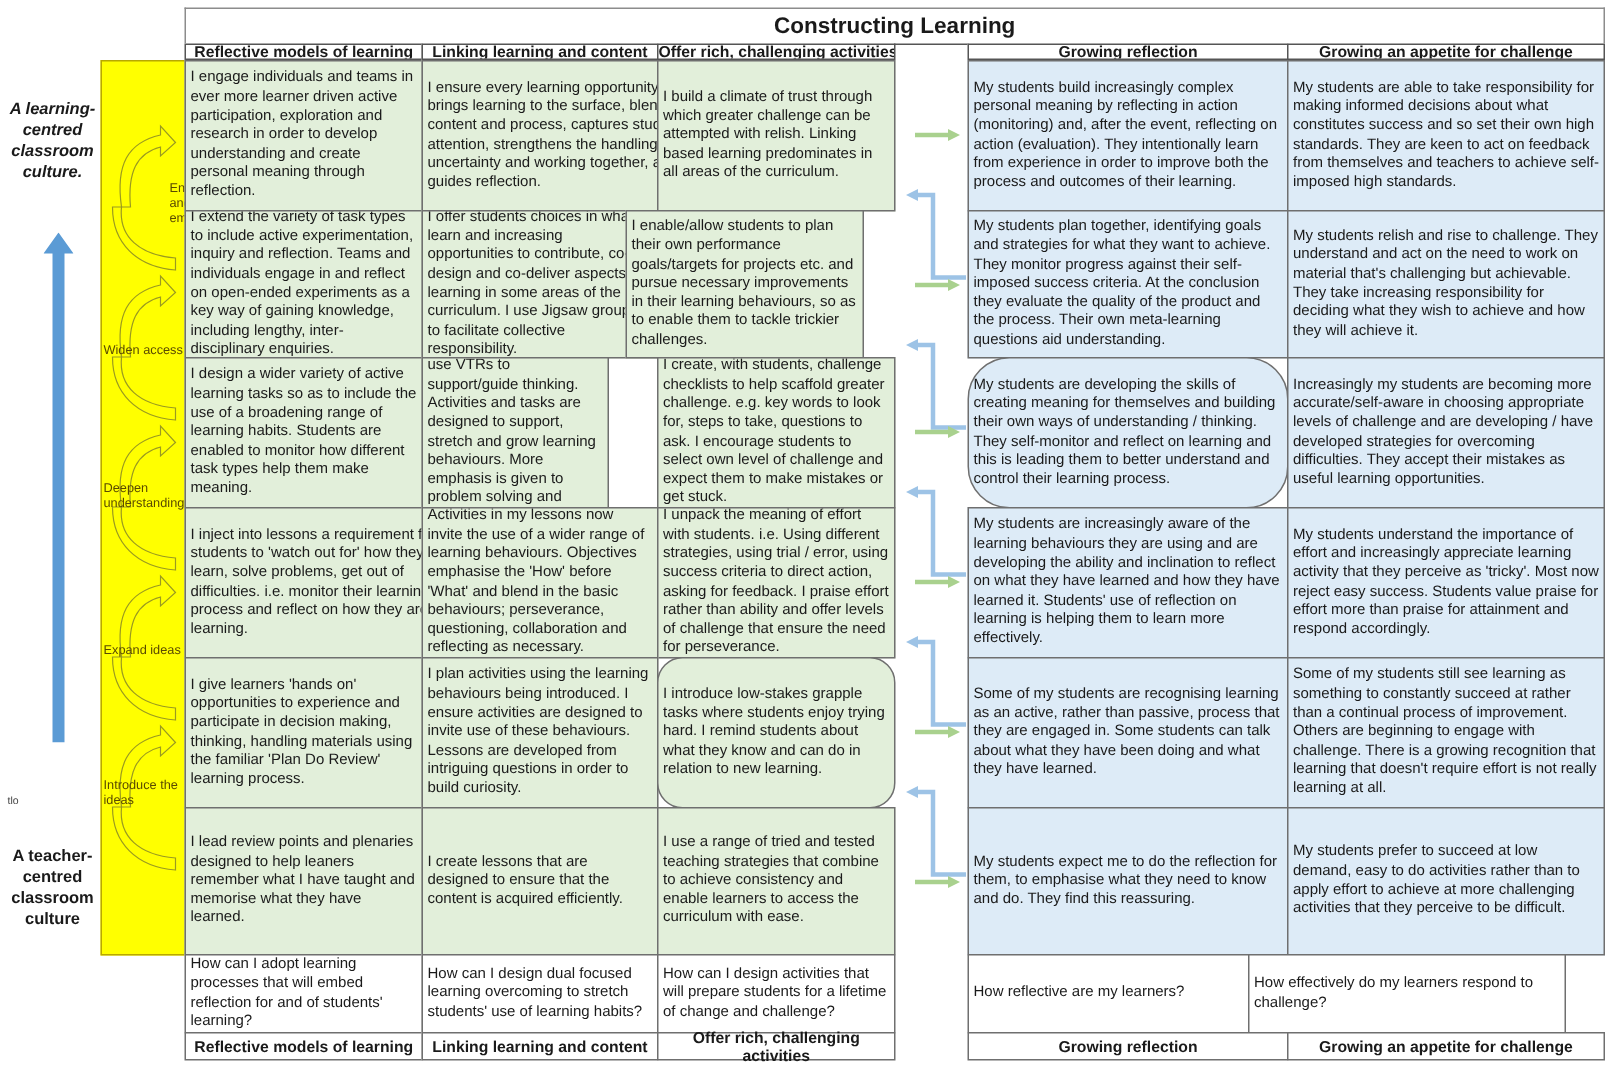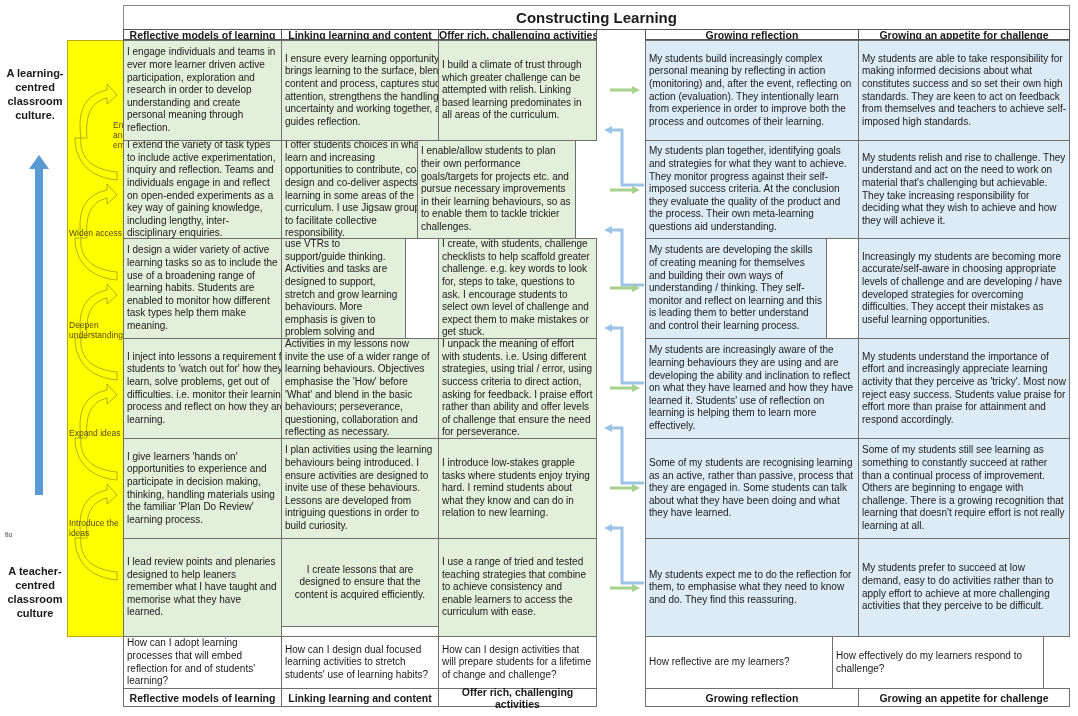--- a/index.html
+++ b/index.html
@@ -27,21 +27,21 @@
   <div class="title-text">Constructing Learning</div>
 </div>
 
 <div class="abs hdr" style="left:123px;width:159px;">Reflective models of learning</div>
 <div class="abs hdr" style="left:281px;width:158px;">Linking learning and content</div>
 <div class="abs hdr" style="left:438px;width:159px;">Offer rich, challenging activities</div>
 <div class="abs" style="left:596px;top:29px;width:50px;height:11px;border-top:1px solid #555;"></div>
 <div class="abs hdr" style="left:645px;width:214px;">Growing reflection</div>
 <div class="abs hdr" style="left:858px;width:212px;">Growing an appetite for challenge</div>
 
-<div class="abs side-label" style="left:3px;top:66px;">A learning-centred classroom culture.</div>
+<div class="abs side-label" style="left:3px;top:66px;font-style:italic;">A learning-centred classroom culture.</div>
 <div class="abs side-label" style="left:3px;top:564px;">A teacher-centred classroom culture</div>
 <div class="abs tlo" style="left:5px;top:531px;">tlo</div>
 
 <svg class="abs blue-arrow" viewBox="0 0 20 340" preserveAspectRatio="none">
   <polygon points="10,0 20,14 14,14 14,340 6,340 6,14 0,14" fill="#5b9bd5"></polygon>
 </svg>
 
 <div class="abs yellow"></div>
 <svg class="abs" style="left:67px;top:40px;width:57px;height:597px;" viewBox="0 0 57 597">
   <g fill="none" stroke="#9a9a20" stroke-width="0.8">
@@ -97,21 +97,21 @@
     </div>
     <div class="abs cell green" style="left: 123px; top: 238px; width: 159px; height: 101px;">
       <span>I design a wider variety of active learning tasks so as to include the use of a broadening range of learning habits. Students are enabled to monitor how different task types help them make meaning.</span>
     </div>
     <div class="abs cell green" style="left: 281px; top: 238px; width: 125px; height: 101px;">
       <span>I withdraw scaffolding. I use VTRs to support/guide thinking. Activities and tasks are designed to support, stretch and grow learning behaviours. More emphasis is given to problem solving and enquiry based learning.</span>
     </div>
     <div class="abs cell green" style="left: 438px; top: 238px; width: 159px; height: 101px;">
       <span>I create, with students, challenge checklists to help scaffold greater challenge. e.g. key words to look for, steps to take, questions to ask. I encourage students to select own level of challenge and expect them to make mistakes or get stuck.</span>
     </div>
-    <div class="abs cell blue" style="left: 645px; top: 238px; width: 182px; height: 101px;">
+    <div class="abs cell blue" style="left: 645px; top: 238px; width: 214px; height: 101px; border-radius: 28px;">
       <span>My students are developing the skills of creating meaning for themselves and building their own ways of understanding / thinking. They self-monitor and reflect on learning and this is leading them to better understand and control their learning process.</span>
     </div>
     <div class="abs cell blue" style="left: 858px; top: 238px; width: 212px; height: 101px;">
       <span>Increasingly my students are becoming more accurate/self-aware in choosing appropriate levels of challenge and are developing / have developed strategies for overcoming difficulties. They accept their mistakes as useful learning opportunities.</span>
     </div>
     <div class="abs cell green" style="left: 123px; top: 338px; width: 187px; height: 101px;">
       <span>I inject into lessons a requirement for students to 'watch out for' how they learn, solve problems, get out of difficulties. i.e. monitor their learning process and reflect on how they are learning.</span>
     </div>
     <div class="abs cell green" style="left: 281px; top: 338px; width: 158px; height: 101px;">
       <span>Activities in my lessons now invite the use of a wider range of learning behaviours. Objectives emphasise the 'How' before 'What' and blend in the basic behaviours; perseverance, questioning, collaboration and reflecting as necessary.</span>
@@ -124,51 +124,51 @@
     </div>
     <div class="abs cell blue" style="left: 858px; top: 338px; width: 212px; height: 101px;">
       <span>My students understand the importance of effort and increasingly appreciate learning activity that they perceive as 'tricky'. Most now reject easy success. Students value praise for effort more than praise for attainment and respond accordingly.</span>
     </div>
     <div class="abs cell green" style="left: 123px; top: 438px; width: 159px; height: 101px;">
       <span>I give learners 'hands on' opportunities to experience and participate in decision making, thinking, handling materials using the familiar 'Plan Do Review' learning process.</span>
     </div>
     <div class="abs cell green" style="left: 281px; top: 438px; width: 158px; height: 101px;">
       <span>I plan activities using the learning behaviours being introduced. I ensure activities are designed to invite use of these behaviours. Lessons are developed from intriguing questions in order to build curiosity.</span>
     </div>
-    <div class="abs cell green" style="left: 438px; top: 438px; width: 159px; height: 101px;">
+    <div class="abs cell green" style="left: 438px; top: 438px; width: 159px; height: 101px; border-radius: 17px;">
       <span>I introduce low-stakes grapple tasks where students enjoy trying hard. I remind students about what they know and can do in relation to new learning.</span>
     </div>
     <div class="abs cell blue" style="left: 645px; top: 438px; width: 214px; height: 101px;">
       <span>Some of my students are recognising learning as an active, rather than passive, process that they are engaged in. Some students can talk about what they have been doing and what they have learned.</span>
     </div>
     <div class="abs cell blue" style="left: 858px; top: 438px; width: 212px; height: 101px;">
       <span>Some of my students still see learning as something to constantly succeed at rather than a continual process of improvement. Others are beginning to engage with challenge. There is a growing recognition that learning that doesn't require effort is not really learning at all.</span>
     </div>
     <div class="abs cell green" style="left: 123px; top: 538px; width: 159px; height: 99px;">
       <span>I lead review points and plenaries designed to help leaners remember what I have taught and memorise what they have learned.</span>
     </div>
-    <div class="abs cell green" style="left: 281px; top: 538px; width: 158px; height: 89px; text-align: center;">
+    <div class="abs cell green" style="left: 281px; top: 538px; width: 158px; height: 99px;">
       <span>I create lessons that are designed to ensure that the content is acquired efficiently.</span>
     </div>
     <div class="abs cell green" style="left: 438px; top: 538px; width: 159px; height: 99px;">
       <span>I use a range of tried and tested teaching strategies that combine to achieve consistency and enable learners to access the curriculum with ease.</span>
     </div>
     <div class="abs cell blue" style="left: 645px; top: 538px; width: 214px; height: 99px;">
       <span>My students expect me to do the reflection for them, to emphasise what they need to know and do. They find this reassuring.</span>
     </div>
     <div class="abs cell blue" style="left: 858px; top: 538px; width: 212px; height: 99px;">
       <span>My students prefer to succeed at low demand, easy to do activities rather than to apply effort to achieve at more challenging activities that they perceive to be difficult.</span>
     </div>
   </div>
 
 <div class="abs cell white" style="left:123px;top:636px;width:159px;height:53px;">
     <span>How can I adopt learning processes that will embed reflection for and of students' learning?</span>
   </div>
 <div class="abs cell white" style="left:281px;top:636px;width:158px;height:53px;">
-    <span>How can I design dual focused learning activities to stretch students' use of learning habits?</span>
+    <span>How can I design dual focused learning overcoming to stretch students' use of learning habits?</span>
   </div>
 <div class="abs cell white" style="left:438px;top:636px;width:159px;height:53px;">
     <span>How can I design activities that will prepare students for a lifetime of change and challenge?</span>
   </div>
 <div class="abs cell white" style="left:645px;top:636px;width:214px;height:53px;">
     <span>How reflective are my learners?</span>
   </div>
 <div class="abs cell white" style="left:832px;top:636px;width:212px;height:53px;">
     <span>How effectively do my learners respond to challenge?</span>
   </div>

